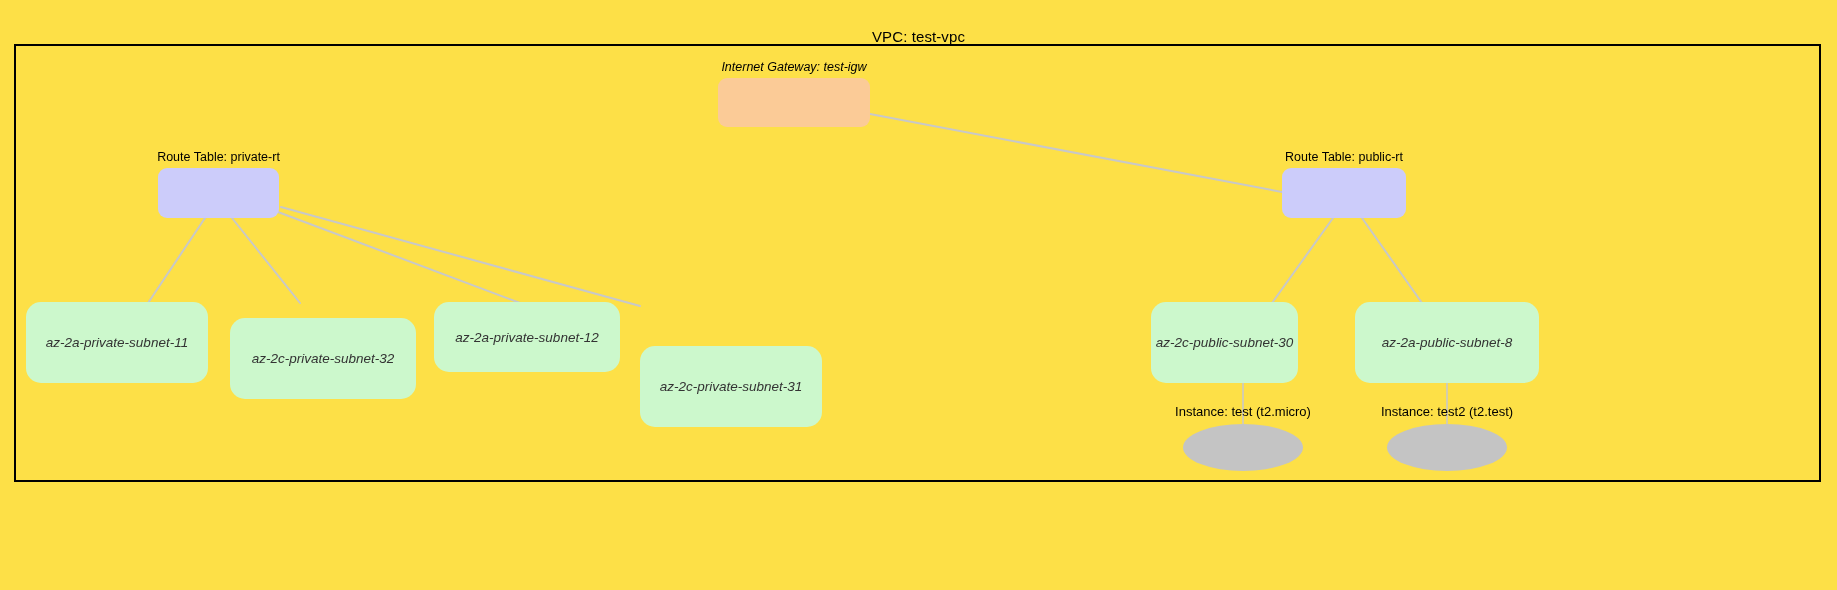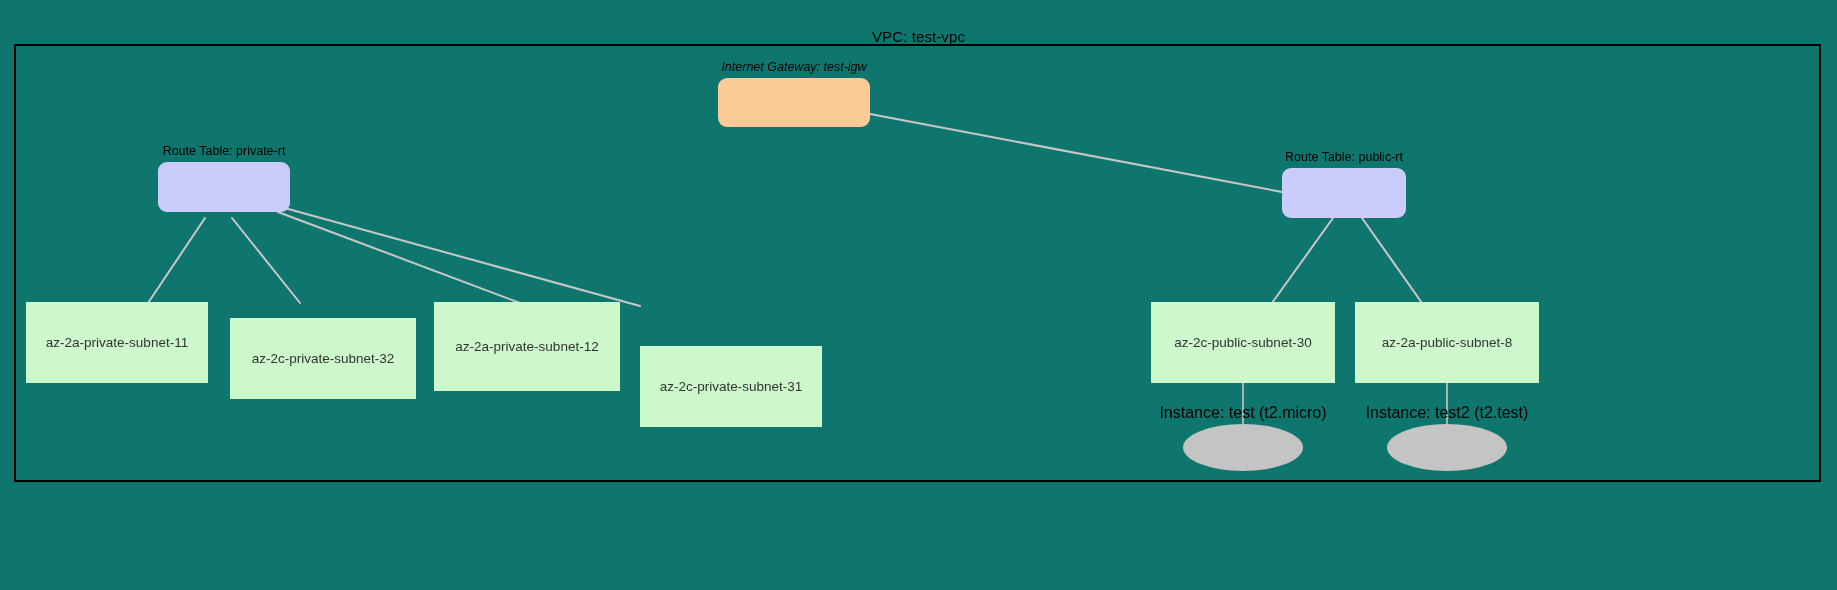--- a/index.html
+++ b/index.html
@@ -9,21 +9,21 @@
     background: #ffffff;
   }
   body {
     font-family: "Liberation Sans", sans-serif;
     -webkit-font-smoothing: antialiased;
   }
   #stage {
     position: relative;
     width: 1837px;
     height: 590px;
-    background: #0f766e;
+    background: #fde047;
     overflow: hidden;
   }
   
   #vpc-title {
     position: absolute;
     left: 0;
     top: 28px;
     width: 1837px;
     text-align: center;
     font-size: 15px;
@@ -74,46 +74,47 @@
     top: 0;
     width: 100%;
     height: 100%;
     border-radius: 9px;
   }
   .gw .shape  { background: #FBCB97; }
   .rt .shape  { background: #CCCCFA; }
 
   
   .subnet {
-    border-radius: 0;
+    border-radius: 15px;
     background: #CCF8CC;
     display: flex;
     align-items: center;
     justify-content: center;
+    font-style: italic;
   }
   .subnet .subnet-label {
     font-size: 13.5px;
     color: #333333;
     white-space: nowrap;
     text-align: center;
     padding: 0 6px;
   }
   
   .instance .ellipse {
     position: absolute;
     left: 0;
     top: 0;
     width: 100%;
     height: 100%;
     border-radius: 50%;
     background: #C4C4C4;
   }
   .instance .node-label {
     top: -20px;
-    font-size: 16px;
+    font-size: 13px;
     color: #000000;
   }
 </style>
 </head>
 <body>
 
 <div id="stage">
 
   <div id="vpc-title">VPC: test-vpc</div>
 
@@ -135,44 +136,44 @@
       <line x1="1243" y1="383" x2="1243" y2="432" stroke-width="1.6"></line>
       <line x1="1447" y1="383" x2="1447" y2="432" stroke-width="1.6"></line>
     </g>
   </svg>
 
   <div class="node rect-node gw" style="left:718px; top:78px; width:152px; height:49px;font-style:italic;">
     <div class="node-label">Internet Gateway: test-igw</div>
     <div class="shape"></div>
   </div>
 
-  <div class="node rect-node rt" style="left:158px; top:162px; width:132px; height:50px;text-decoration:underline;">
+  <div class="node rect-node rt" style="left:158px; top:168px; width:121px; height:50px;text-decoration:underline;">
     <div class="node-label">Route Table: private-rt</div>
     <div class="shape"></div>
   </div>
 
   <div class="node rect-node rt" style="left:1282px; top:168px; width:124px; height:50px;padding-left:32px;">
     <div class="node-label">Route Table: public-rt</div>
     <div class="shape"></div>
   </div>
 
   <div class="node subnet" style="left:26px; top:302px; width:182px; height:81px;">
     <span class="subnet-label">az-2a-private-subnet-11</span>
   </div>
   <div class="node subnet" style="left:230px; top:302px; width:186px; height:81px;margin-top:16px;">
     <span class="subnet-label">az-2c-private-subnet-32</span>
   </div>
-  <div class="node subnet" style="left:434px; top:302px; width:186px; height:89px;">
+  <div class="node subnet" style="left:434px; top:302px; width:186px; height:70px;">
     <span class="subnet-label">az-2a-private-subnet-12</span>
   </div>
   <div class="node subnet" style="left:640px; top:302px; width:182px; height:81px;margin-top:44px;">
     <span class="subnet-label">az-2c-private-subnet-31</span>
   </div>
 
-  <div class="node subnet" style="left:1151px; top:302px; width:184px; height:81px;">
+  <div class="node subnet" style="left:1151px; top:302px; width:147px; height:81px;">
     <span class="subnet-label">az-2c-public-subnet-30</span>
   </div>
   <div class="node subnet" style="left:1355px; top:302px; width:184px; height:81px;">
     <span class="subnet-label">az-2a-public-subnet-8</span>
   </div>
 
   <div class="node instance" style="left:1183px; top:424px; width:120px; height:47px;">
     <div class="node-label">Instance: test (t2.micro)</div>
     <div class="ellipse"></div>
   </div>

